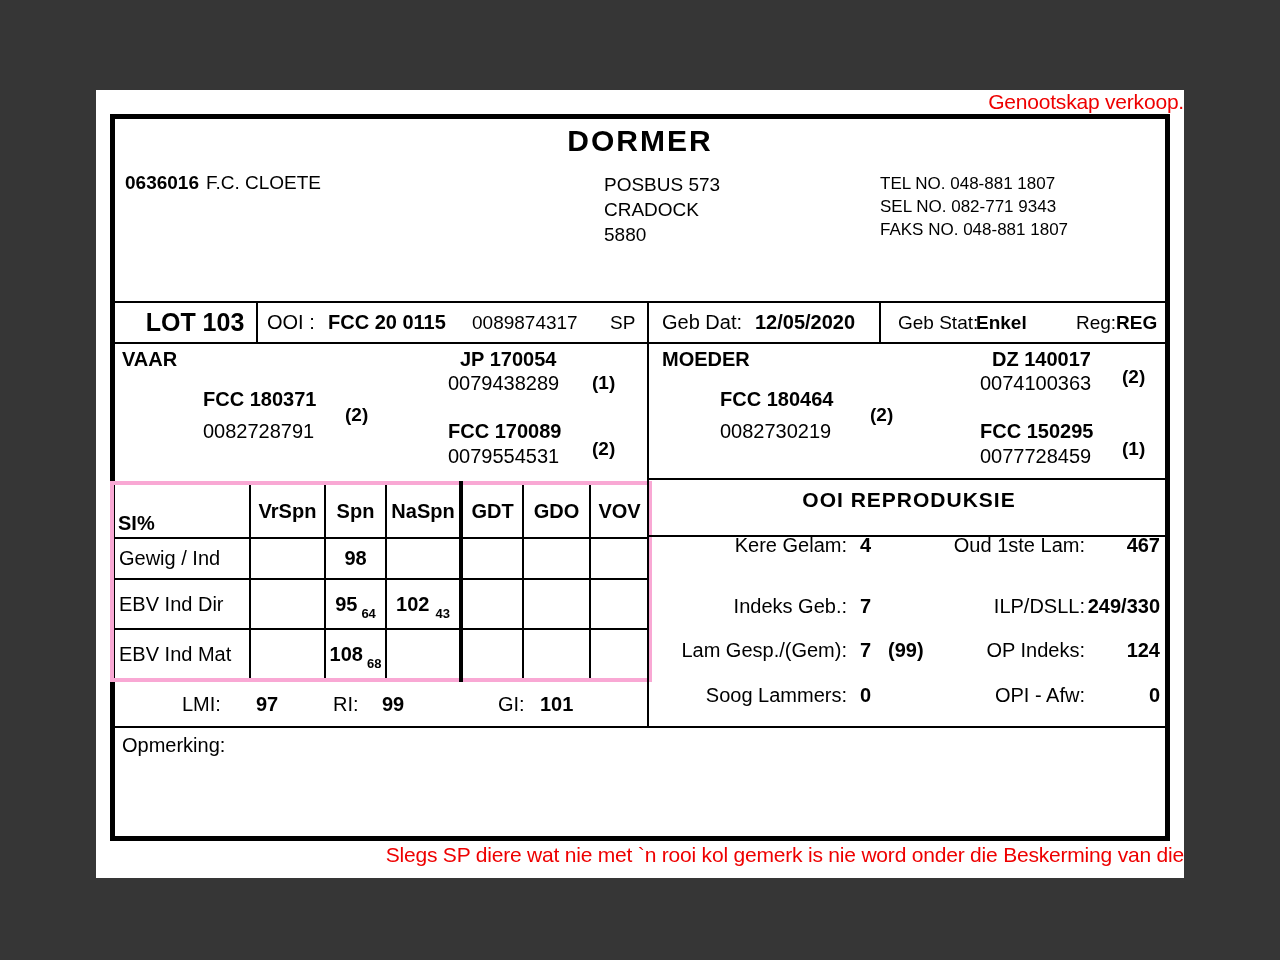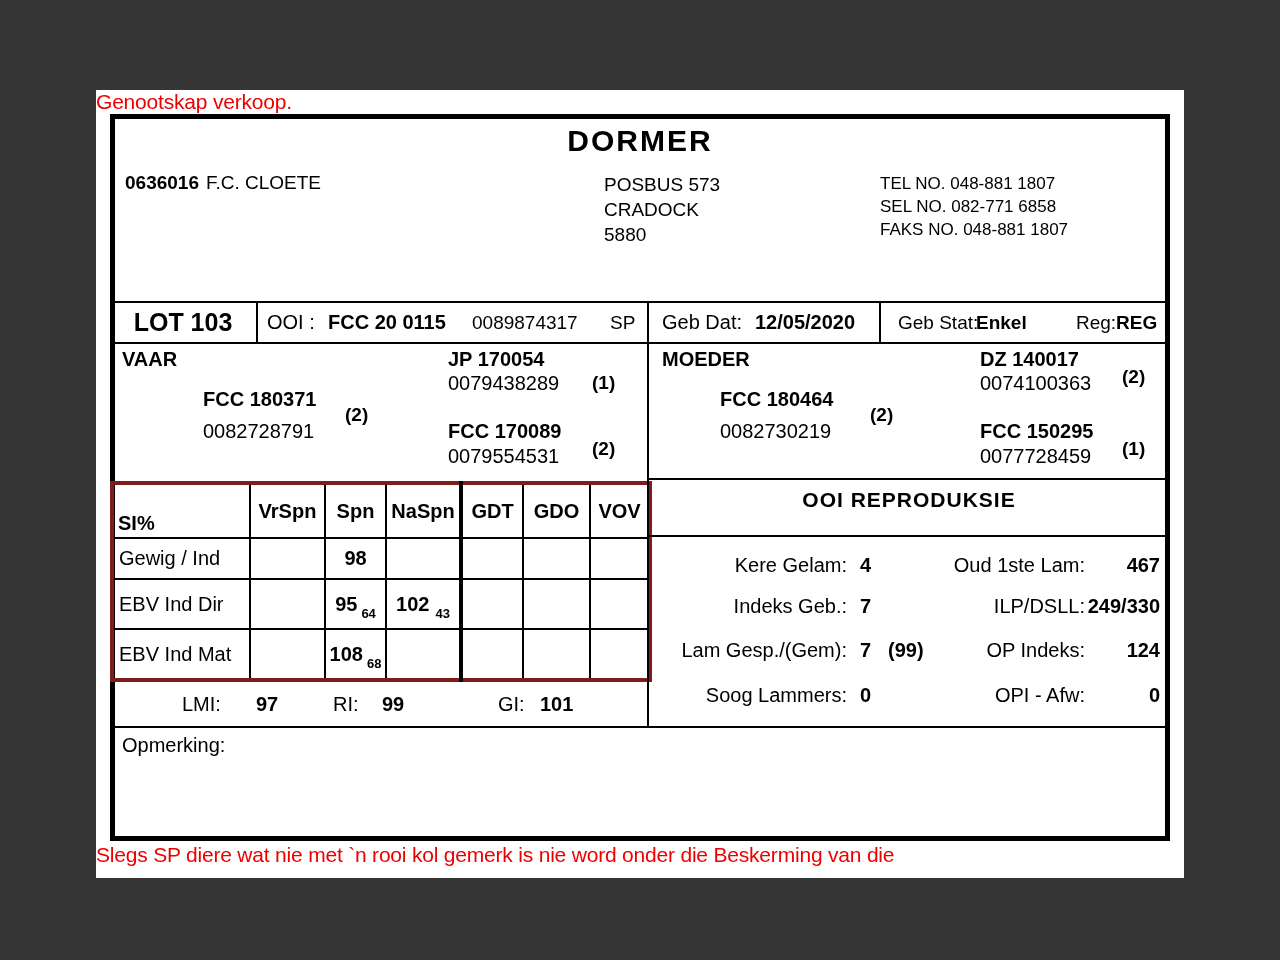--- a/index.html
+++ b/index.html
@@ -15,39 +15,39 @@
     overflow:hidden;
   }
   .card{
     position:absolute;left:96px;top:90px;
     width:1088px;height:788px;
     background:#ffffff;
     color:#000;
   }
   .notice{
     position:absolute;left:0;width:100%;
-    text-align:left;
+    text-align:right;
     color:#ee0000;
     font-size:21px;
     letter-spacing:-0.2px;
     white-space:nowrap;
   }
   .notice.top{top:0px;}
   .notice.bottom{top:753px;}
   .main-box{
     position:absolute;left:14px;top:24px;
     width:1060px;height:727px;
   }
   .box-border{
     position:absolute;inset:0;
     border:5px solid #000;
     pointer-events:none;
   }
   .b{font-weight:700;}
-  .pre{white-space:pre;}
+  .pre{white-space:pre;padding-left:12px;}
 
   
   .breed-title{
     position:absolute;left:0;top:10px;width:100%;
     text-align:center;
     font-size:30px;font-weight:700;letter-spacing:2px;
   }
   .breeder-line{position:absolute;left:15px;top:58px;font-size:19px;}
   .breeder-line .name{margin-left:7px;}
   .address{position:absolute;left:462px;top:58px;font-size:19px;line-height:25px;margin-left:32px;}
@@ -78,21 +78,21 @@
     border-collapse:collapse;
     table-layout:fixed;
     width:538px;
   }
   .perf-table th,.perf-table td{
     border:2px solid #000;
     padding:0 3px;
     overflow:hidden;
     white-space:nowrap;
   }
-  .perf-table{border:4px solid #7f1d1d;}
+  .perf-table{border:4px solid #f9a8d4;}
   .perf-table .thickR{border-right-width:4px;}
   .perf-table th{font-size:20px;font-weight:700;text-align:center;height:50px;vertical-align:middle;}
   .perf-table th.corner{text-align:left;vertical-align:bottom;padding-left:4px;padding-bottom:2px;}
   .perf-table td{font-size:20px;height:39px;vertical-align:middle;}
   .perf-table td.rl{text-align:left;padding-left:5px;font-weight:400;}
   .perf-table td.val{text-align:center;font-weight:700;}
   .perf-table tr.r2 td,.perf-table tr.r3 td{height:48px;}
   .psub{font-size:13px;font-weight:700;position:relative;top:7px;margin-left:4px;}
   .psub:empty{display:none;}
 
@@ -128,21 +128,21 @@
       <div class="breeder-line">
         <span class="b">0636016</span><span class="name">F.C. CLOETE</span>
       </div>
       <div class="address">
         <div>POSBUS 573</div>
         <div>CRADOCK</div>
         <div>5880</div>
       </div>
       <div class="contacts">
         <div>TEL NO. 048-881 1807</div>
-        <div>SEL NO. 082-771 6858</div>
+        <div>SEL NO. 082-771 9343</div>
         <div>FAKS NO. 048-881 1807</div>
       </div>
 
       <div class="lot-row">
         <div class="vdiv" style="left:146px"></div>
         <div class="vdiv" style="left:537px"></div>
         <div class="vdiv" style="left:769px"></div>
         <span class="lot-label pre">LOT  103</span>
         <span style="left:157px">OOI :</span>
         <span class="b" style="left:218px">FCC 20 0115</span>
@@ -247,21 +247,21 @@
         <span class="b" style="left:272px">99</span>
         <span style="left:388px">GI:</span>
         <span class="b" style="left:430px">101</span>
       </div>
 
       <div class="repro">
         <div class="vborder"></div>
         <div class="repro-title">OOI REPRODUKSIE</div>
         <div class="hline" style="left:0;top:57px;width:100%"></div>
 
-        <div class="repro-row" style="top:76px">
+        <div class="repro-row" style="top:56px">
           <span class="krl">Kere Gelam:</span>
           <span class="krv">4</span>
           <span class="rrl">Oud 1ste Lam:</span>
           <span class="rrv">467</span>
         </div>
         <div class="repro-row" style="top:117px">
           <span class="krl">Indeks Geb.:</span>
           <span class="krv">7</span>
           <span class="rrl">ILP/DSLL:</span>
           <span class="rrv">249/330</span>

